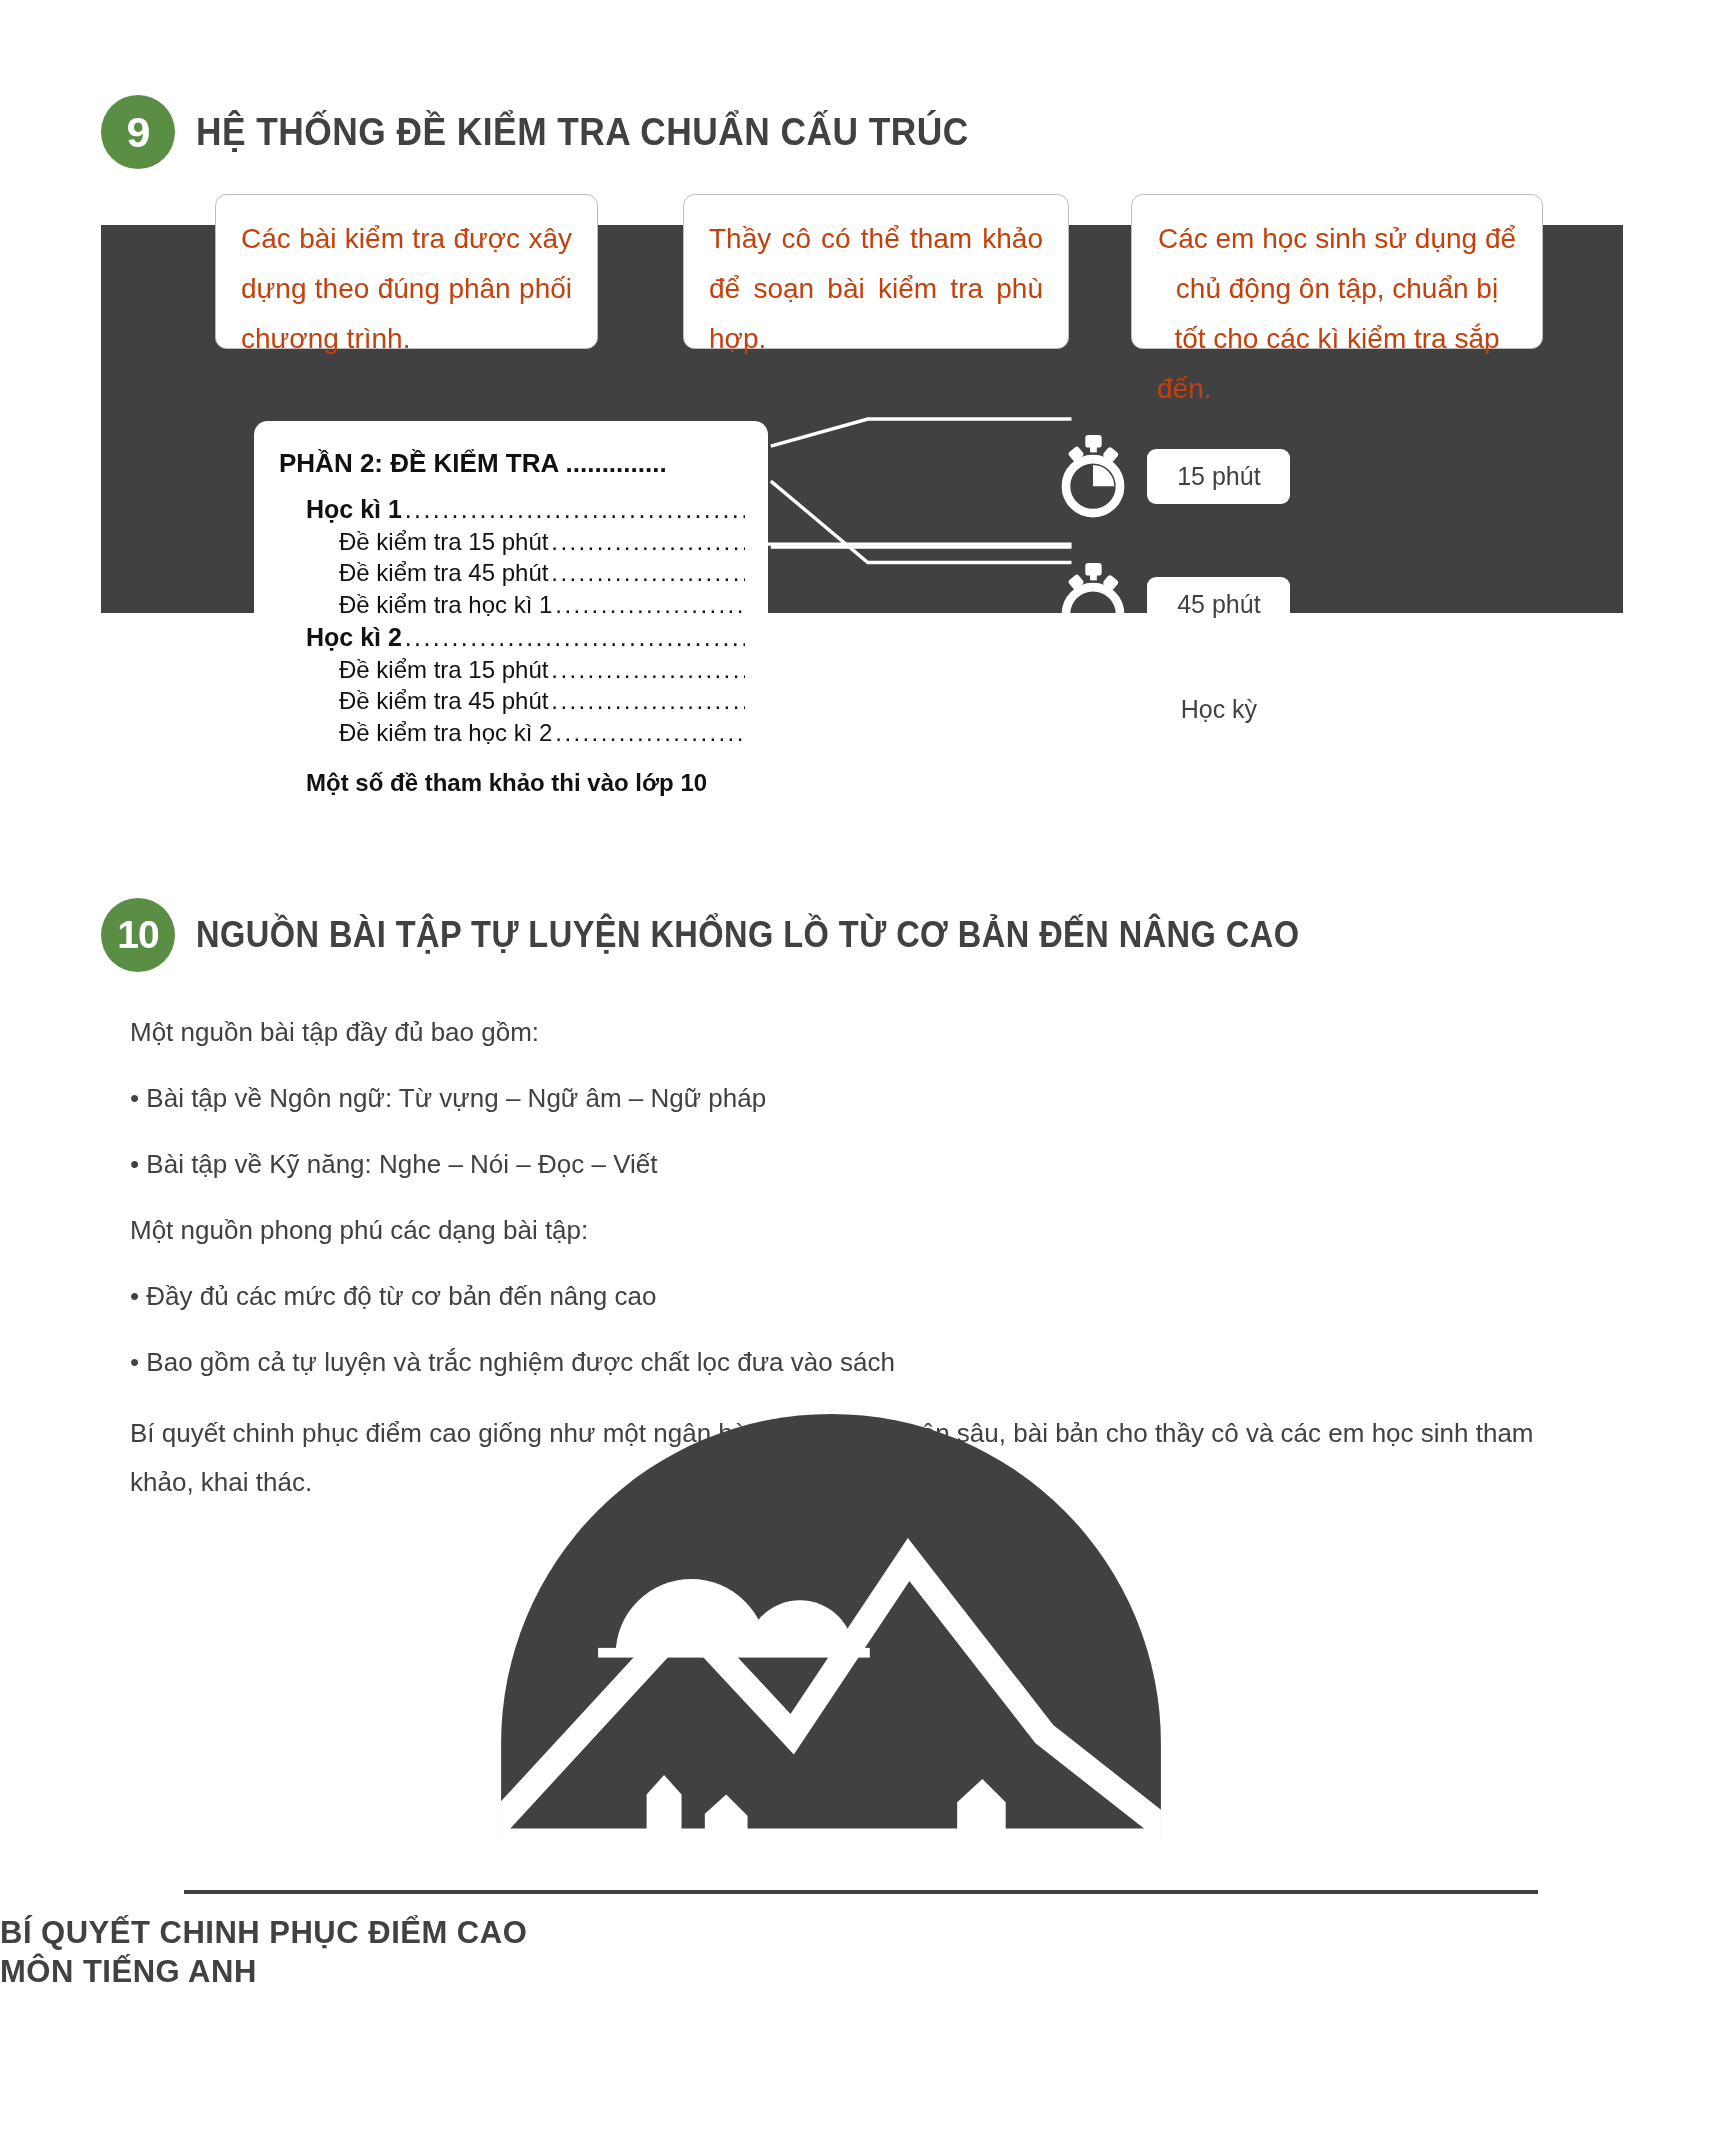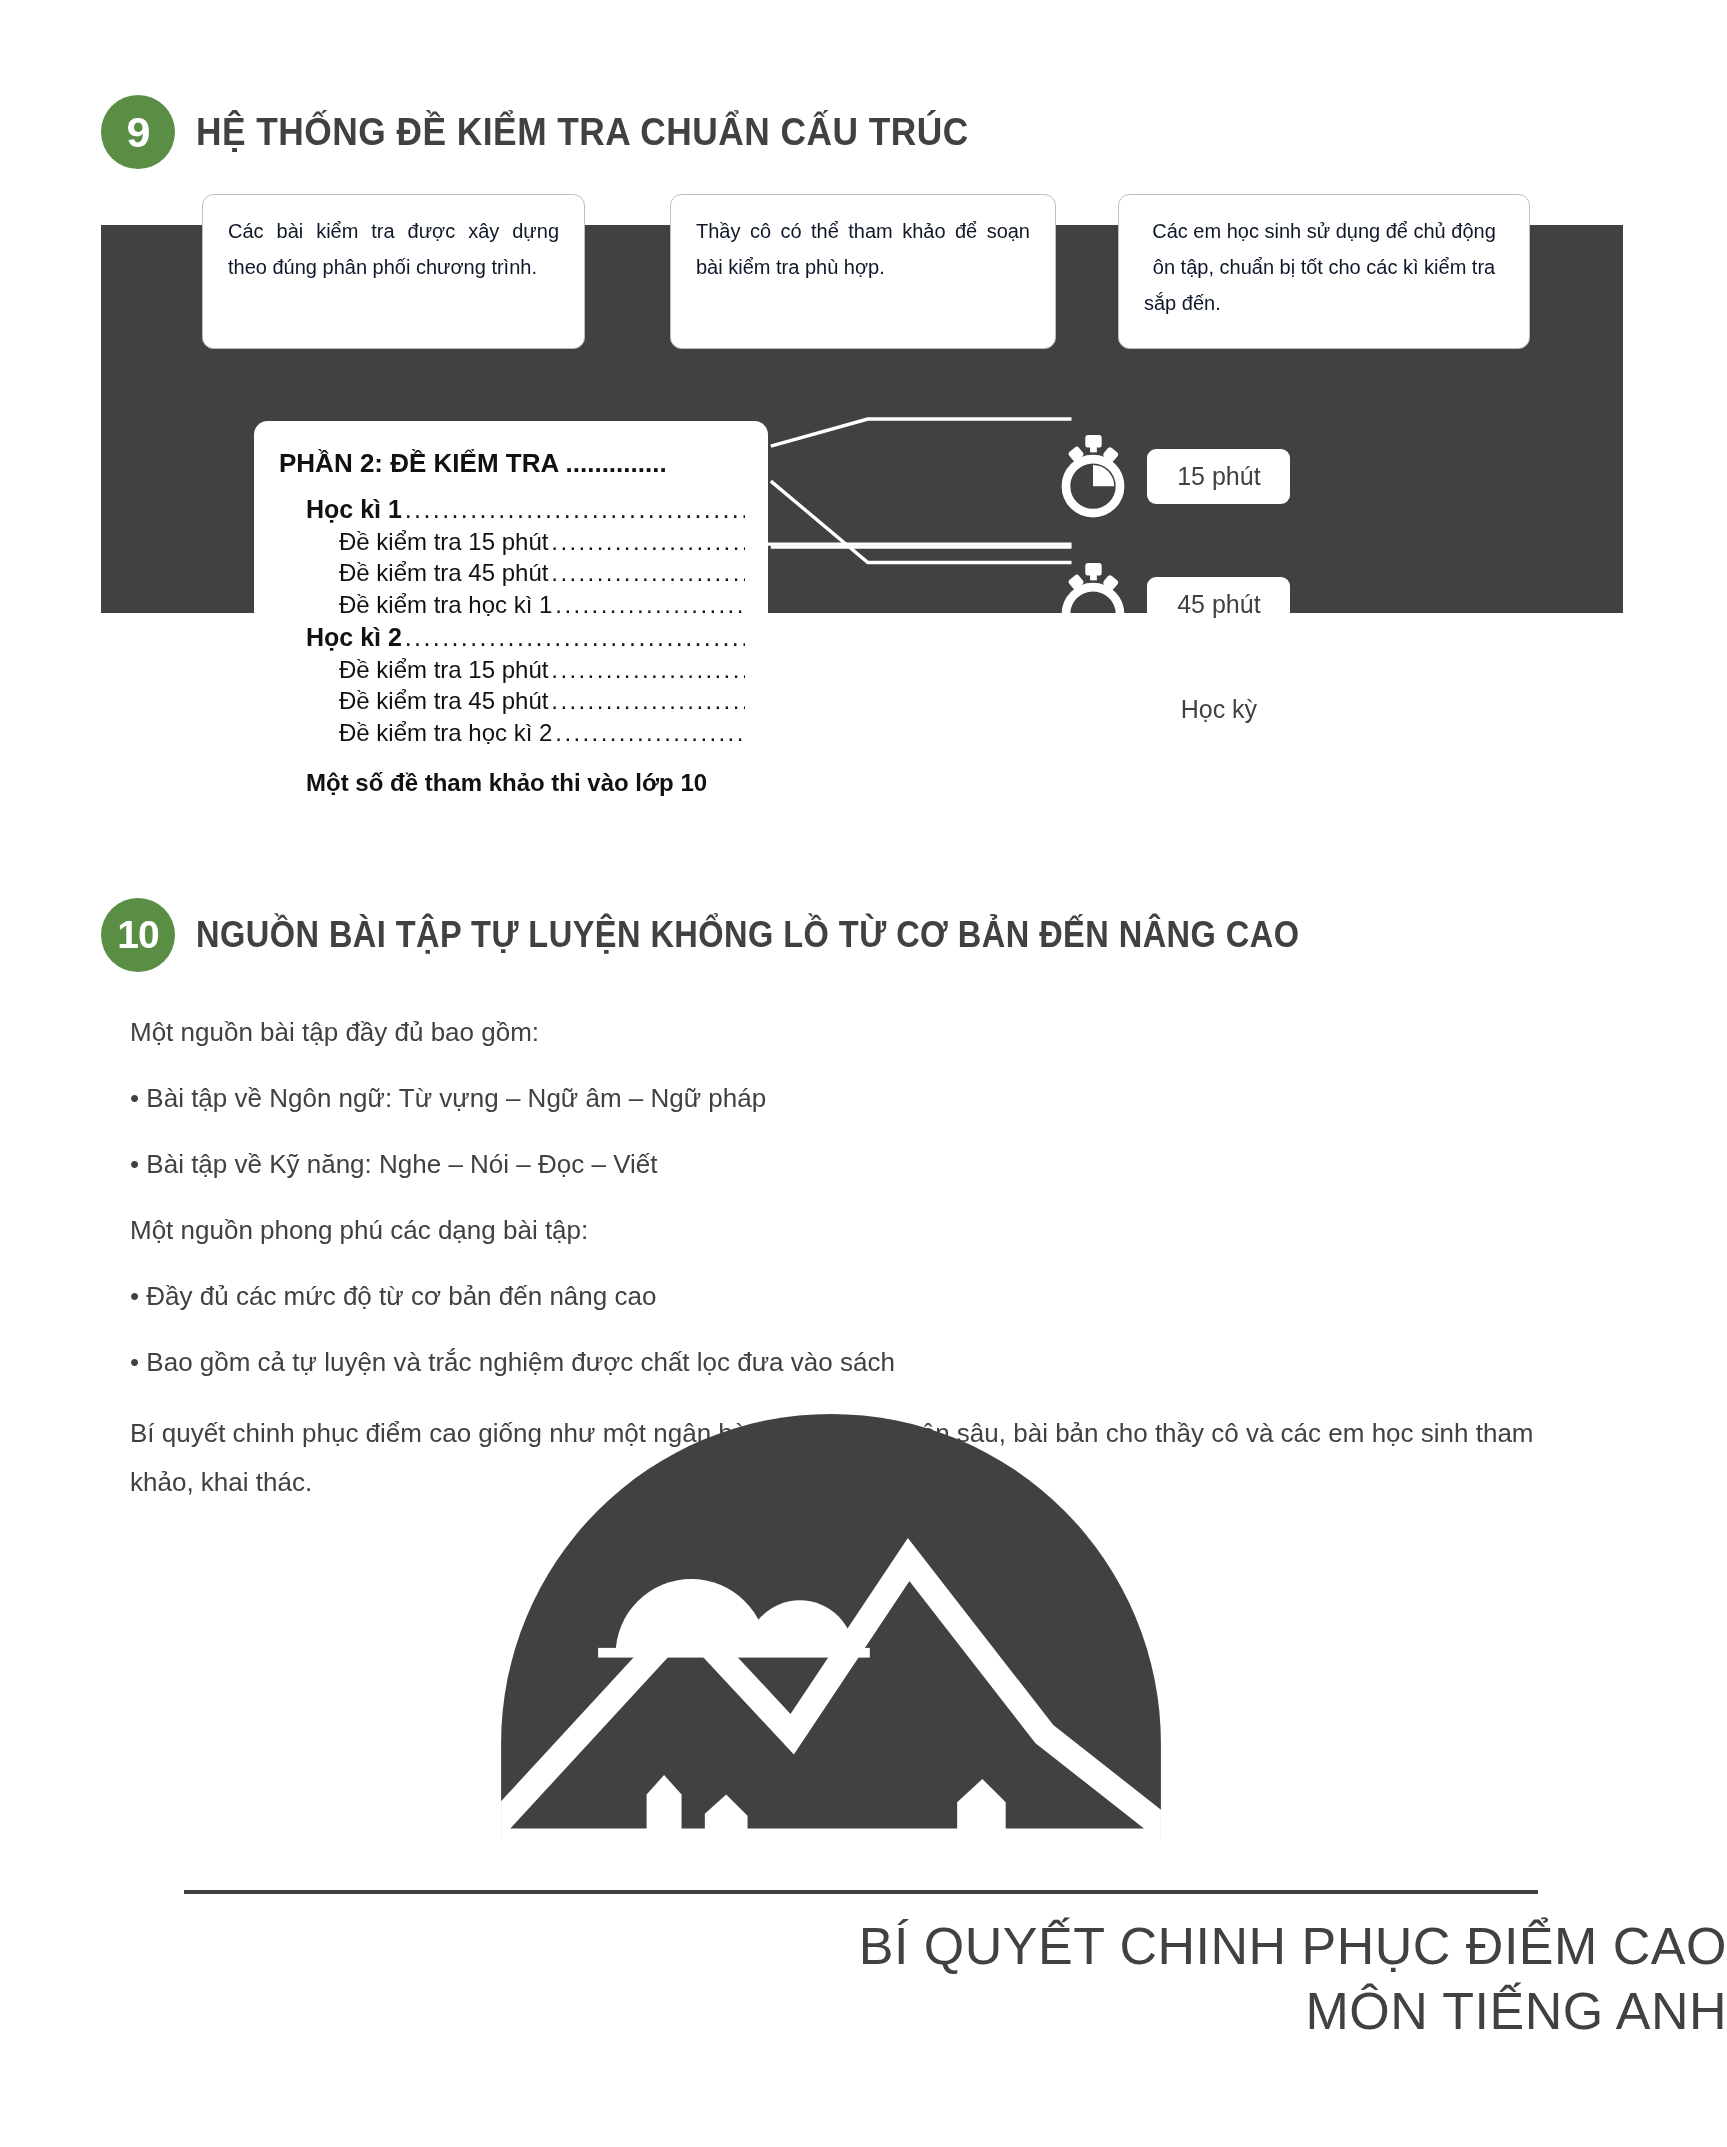--- a/index.html
+++ b/index.html
@@ -71,25 +71,26 @@
   }
 
   
   .callout {
     position: absolute;
     background: #ffffff;
     border: 1px solid #bdbdbd;
     border-radius: 11.6px;
     box-sizing: border-box;
     padding: 19.4px 25px 17.5px 25px;
-    font-size: 20px;
+    font-size: 28px;
     line-height: 1.78;
-    color: #0f172a;
+    color: #c2410c;
     text-align: justify;
     text-align-last: left;
+    margin-left: 13px;
   }
   #callout-1 { left: 202px; top: 194px; width: 383px; height: 155px; }
   #callout-2 { left: 670px; top: 194px; width: 386px; height: 155px; }
   #callout-3 { left: 1118px; top: 194px; width: 412px; height: 155px; }
   #callout-3 .ctext { text-align: center; }
 
   
   .toc-box {
     position: absolute;
     left: 254px;
@@ -194,23 +195,23 @@
     top: 1890px;
     width: 1354px;
     height: 3.9px;
     background: #414141;
   }
   .footer-title {
     position: absolute;
     left: 0;
     top: 1914px;
     width: 1727px;
-    text-align: right;
-    font-size: 52px;
-    font-weight: normal;
+    text-align: left;
+    font-size: 31px;
+    font-weight: bold;
     color: #414141;
     letter-spacing: 0.5px;
     line-height: 1.25;
     font-family: "Liberation Sans", sans-serif;
   }
   .footer-title .l2 { display: block; }
 </style>
 </head>
 <body>
 

